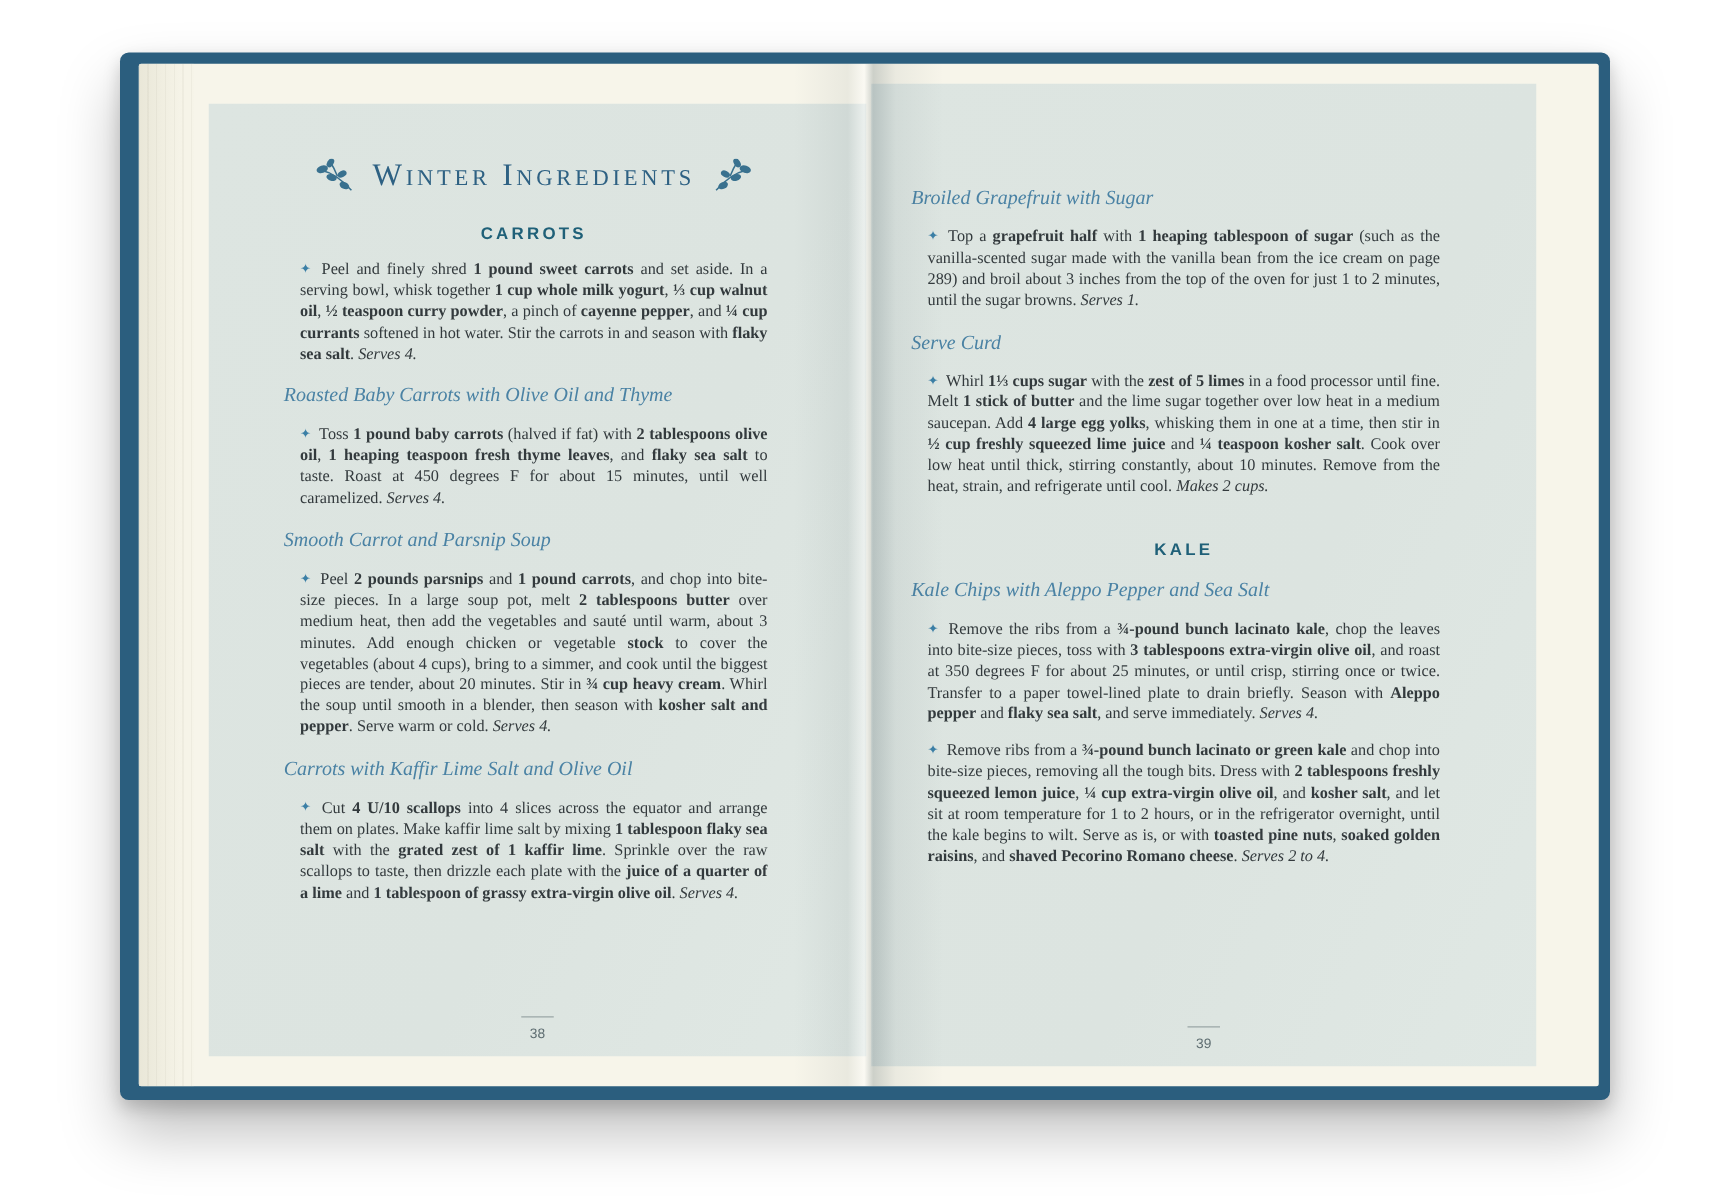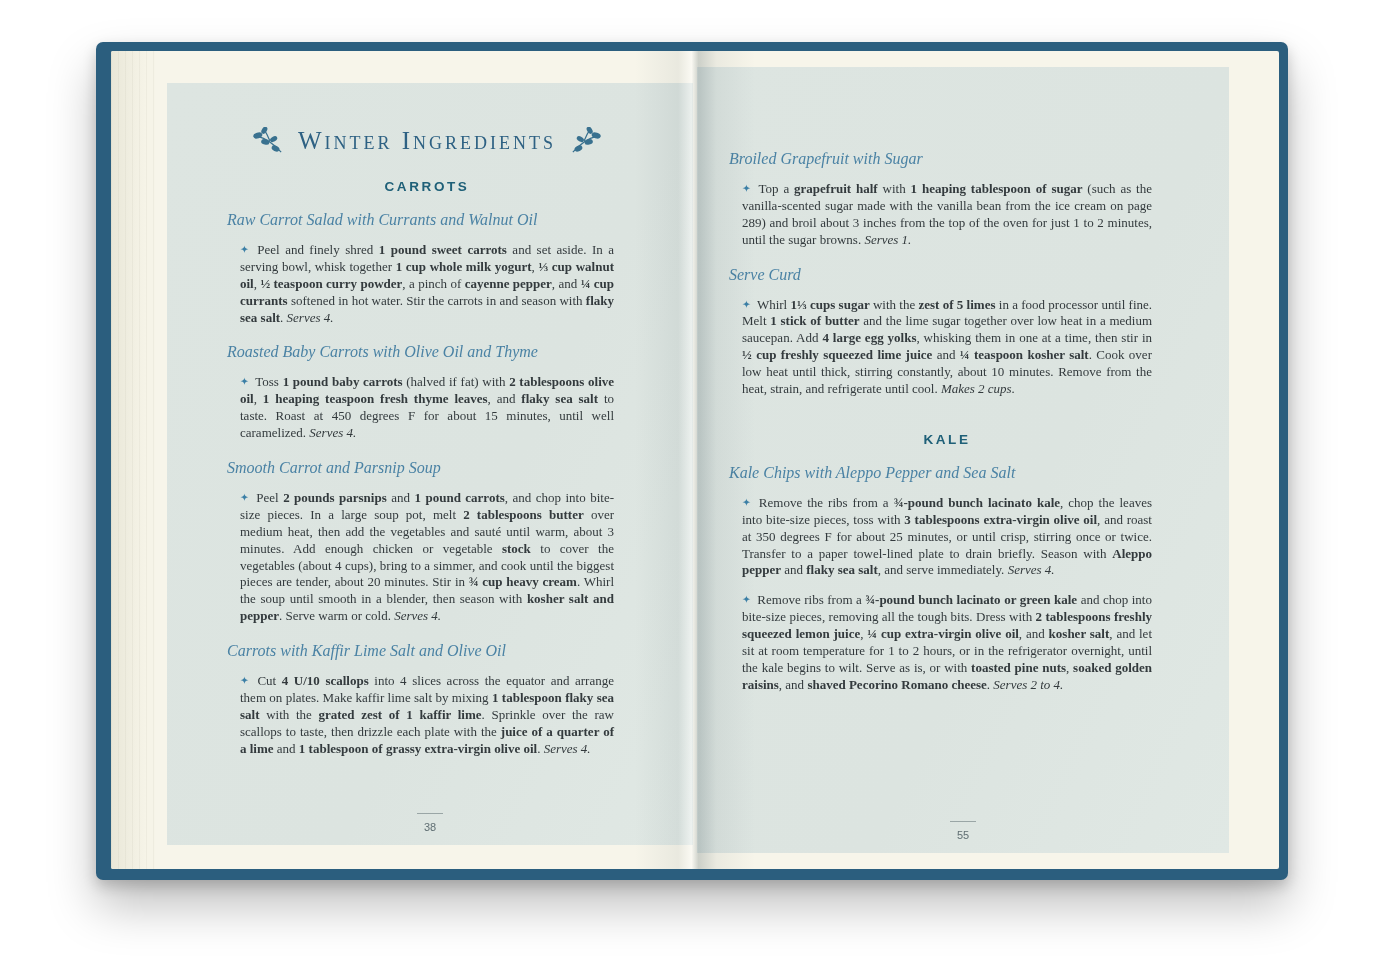--- a/index.html
+++ b/index.html
@@ -149,21 +149,20 @@
                   <ellipse cx="14" cy="16" rx="4.5" ry="2.9" transform="rotate(14 14 16)"></ellipse>
                   <ellipse cx="23" cy="13" rx="4.1" ry="2.7" transform="rotate(-28 23 13)"></ellipse>
                   <ellipse cx="25" cy="23" rx="4.4" ry="2.9" transform="rotate(26 25 23)"></ellipse>
                 </g>
               </svg>
             </div>
 
             <h2 class="section-heading">CARROTS</h2>
 
             <div class="recipe">
-              <h3 class="recipe-title">Raw Carrot Salad with Currants and Walnut Oil</h3>
               <p class="recipe-body"><span class="bullet">✦</span> <span><span>Peel and finely shred </span><span class="b">1 pound sweet carrots</span><span> and set aside. In a serving bowl, whisk together </span><span class="b">1 cup whole milk yogurt</span><span>, </span><span class="b">⅓ cup walnut oil</span><span>, </span><span class="b">½ teaspoon curry powder</span><span>, a pinch of </span><span class="b">cayenne pepper</span><span>, and </span><span class="b">¼ cup currants</span><span> softened in hot water. Stir the carrots in and season with </span><span class="b">flaky sea salt</span><span>. </span><span class="i">Serves 4.</span></span></p>
             </div>
 
             <div class="recipe">
               <h3 class="recipe-title">Roasted Baby Carrots with Olive Oil and Thyme</h3>
               <p class="recipe-body"><span class="bullet">✦</span> <span><span>Toss </span><span class="b">1 pound baby carrots</span><span> (halved if fat) with </span><span class="b">2 tablespoons olive oil</span><span>, </span><span class="b">1 heaping teaspoon fresh thyme leaves</span><span>, and </span><span class="b">flaky sea salt</span><span> to taste. Roast at 450 degrees F for about 15 minutes, until well caramelized. </span><span class="i">Serves 4.</span></span></p>
             </div>
 
             <div class="recipe">
               <h3 class="recipe-title">Smooth Carrot and Parsnip Soup</h3>
@@ -205,21 +204,21 @@
               <h3 class="recipe-title">Kale Chips with Aleppo Pepper and Sea Salt</h3>
               <p class="recipe-body"><span class="bullet">✦</span> <span><span>Remove the ribs from a </span><span class="b">¾-pound bunch lacinato kale</span><span>, chop the leaves into bite-size pieces, toss with </span><span class="b">3 tablespoons extra-virgin olive oil</span><span>, and roast at 350 degrees F for about 25 minutes, or until crisp, stirring once or twice. Transfer to a paper towel-lined plate to drain briefly. Season with </span><span class="b">Aleppo pepper</span><span> and </span><span class="b">flaky sea salt</span><span>, and serve immediately. </span><span class="i">Serves 4.</span></span></p>
             </div>
 
             <div class="recipe">
               <p class="recipe-body"><span class="bullet">✦</span> <span><span>Remove ribs from a </span><span class="b">¾-pound bunch lacinato or green kale</span><span> and chop into bite-size pieces, removing all the tough bits. Dress with </span><span class="b">2 tablespoons freshly squeezed lemon juice</span><span>, </span><span class="b">¼ cup extra-virgin olive oil</span><span>, and </span><span class="b">kosher salt</span><span>, and let sit at room temperature for 1 to 2 hours, or in the refrigerator overnight, until the kale begins to wilt. Serve as is, or with </span><span class="b">toasted pine nuts</span><span>, </span><span class="b">soaked golden raisins</span><span>, and </span><span class="b">shaved Pecorino Romano cheese</span><span>. </span><span class="i">Serves 2 to 4.</span></span></p>
             </div>
 
             <div class="page-number">
               <span class="rule"></span>
-              <span>55</span>
+              <span>39</span>
             </div>
 
           </div>
         </div>
       </div>
 
       <div class="gutter"></div>
     </div>
   </div>
 </div>

